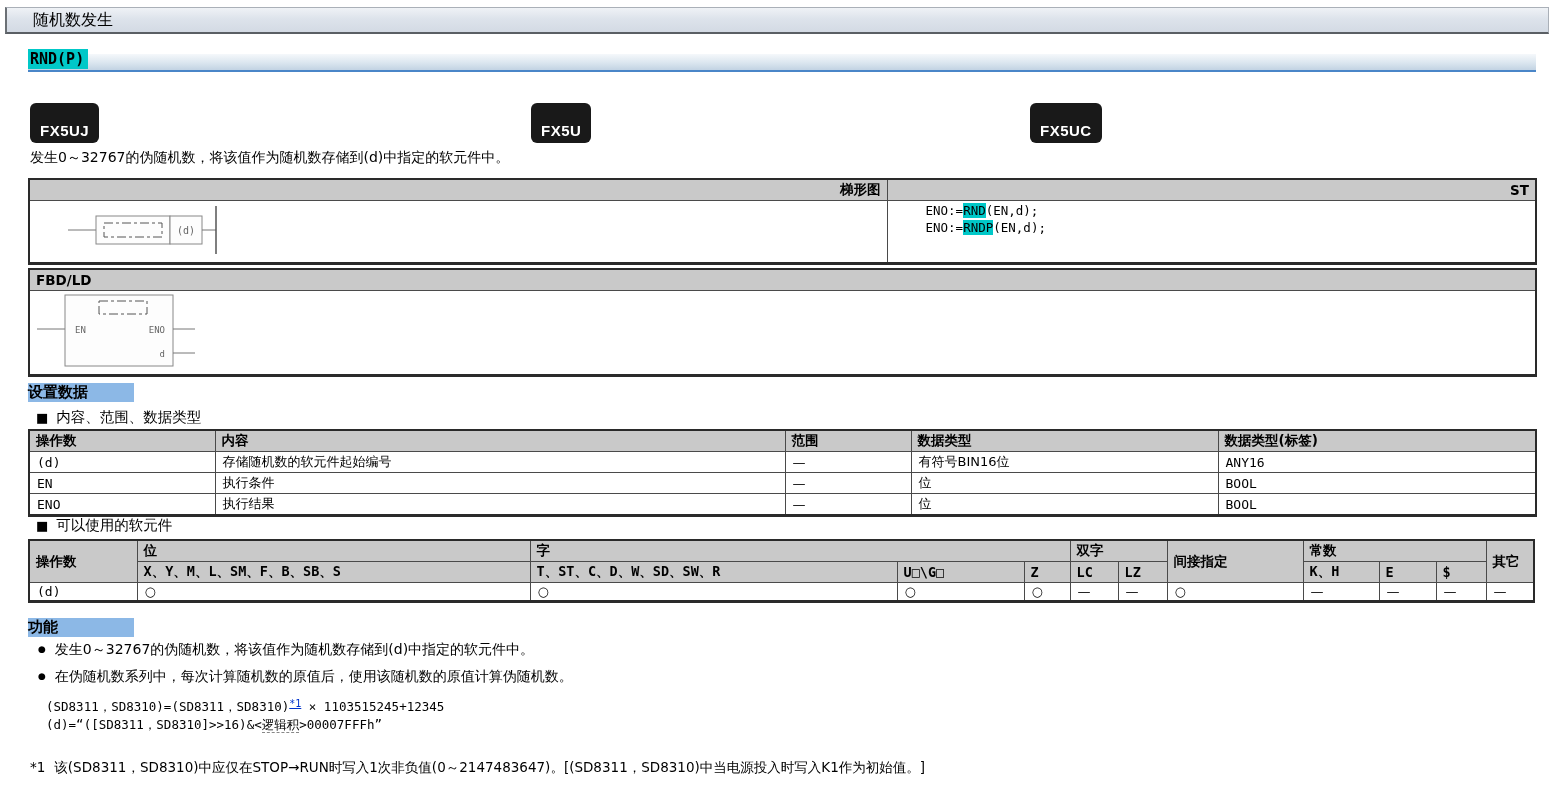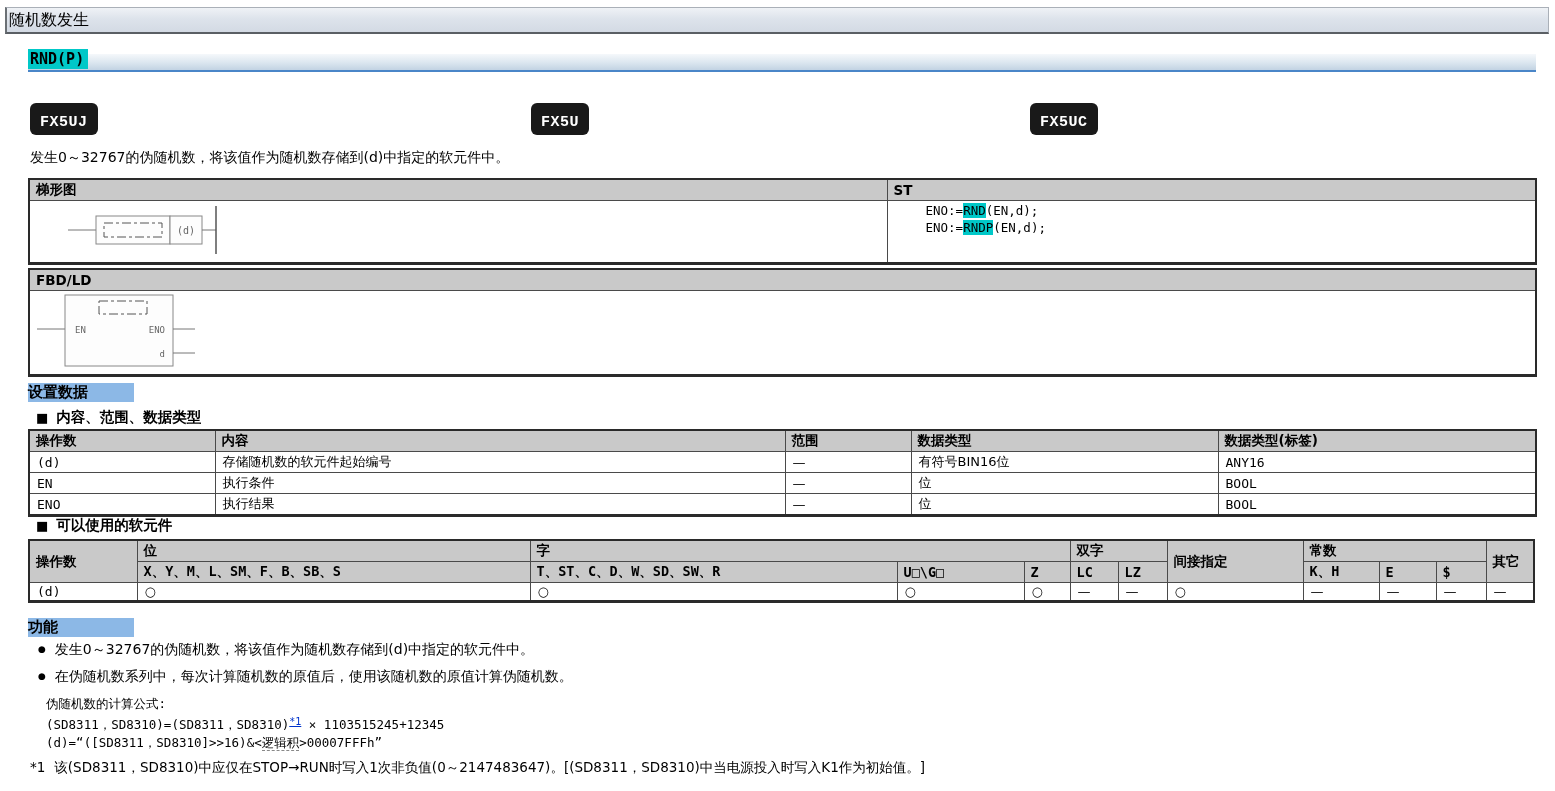--- a/index.html
+++ b/index.html
@@ -6,63 +6,63 @@
   html,body { margin:0; padding:0; }
   body {
     width:1555px; height:791px; background:#ffffff; position:relative;
     font-family:"DejaVu Sans", sans-serif; color:#000; overflow:hidden;
   }
   
   .titlebar {
     position:absolute; left:5px; top:7px; width:1544px; height:27px;
     background:linear-gradient(180deg,#eff2f6 0%,#dde3eb 45%,#d3dae4 100%);
     border:1px solid #aab0b8; border-left:2px solid #6b7075; border-bottom:2px solid #5a5f64;
-    font-size:16px; line-height:23px; padding-left:2px;
+    font-size:16px; line-height:23px; padding-left:26px;
   }
   
   .rnd-bar {
     position:absolute; left:28px; top:54px; width:1508px; height:18px;
     background:linear-gradient(180deg,#f5f8fb 0%,#dbe6ef 55%,#c2d3e3 100%);
     border-bottom:2px solid #4a86c8;
   }
   .rnd-label {
     position:absolute; left:0; bottom:1px; background:#00c8c8; color:#000;
     font-family:"DejaVu Sans Mono", monospace; font-weight:bold; font-size:15px;
     padding:1px 4px 1px 2px; white-space:nowrap;
   }
   
   .badges { position:absolute; left:28px; top:103px; width:1508px; height:26px; }
   .badge {
     position:absolute; top:0; background:#191919; color:#fff; font-weight:bold;
-    font-size:15px; padding:11px 10px 4px 10px; border-radius:6px;
-    font-family:Liberation Mono, monospace; letter-spacing:0.5px;
+    font-size:15px; padding:19px 10px 4px 10px; border-radius:6px;
+    font-family:Liberation Sans, sans-serif; letter-spacing:0.5px;
   }
   .badge.b0 { left:2px; } .badge.b1 { left:503px; } .badge.b2 { left:1002px; }
   .intro { position:absolute; left:30px; top:149px; font-size:14px; }
   
   table { border-collapse:collapse; table-layout:fixed; background:#fff; }
   .dtable { border:2px solid #2a2a2a; border-bottom-width:3px; }
   .dtable th { background:#c9c9c9; font-weight:bold; text-align:left; padding:1px 6px;
                font-size:13.5px; border:1px solid #4a4a4a; }
   .dtable td { padding:1px 7px; font-size:13px; border:1px solid #4a4a4a; }
   .mono { font-family:"DejaVu Sans Mono", monospace; }
   
   .tableA { position:absolute; left:28px; top:178px; width:1507px; }
-  .tableA th { height:14px; }
+  .tableA th { height:14px;text-align:right; }
   .tableA td { height:58px; vertical-align:top;padding-left:38px; }
   .code-line { font-family:"DejaVu Sans Mono", monospace; font-size:12.5px; line-height:17px; white-space:pre; }
   .hl-cyan { background:#00c8c8; }
   
   .tableB { position:absolute; left:28px; top:268px; width:1507px; }
   .tableB th { height:21px; }
   .tableB td { height:79px; vertical-align:top; }
   
   .section-head { position:absolute; left:28px; font-weight:bold; font-size:15px; }
   .hl-blue { background:#8cb8e6; display:inline-block; min-width:106px; padding-right:19px; }
-  .subhead { position:absolute; left:36px; font-weight:bold; font-size:14.5px;text-align:right; }
+  .subhead { position:absolute; left:36px; font-weight:normal; font-size:14.5px;text-align:right; }
   .sq { font-size:13px; margin-right:8px; }
   
   .tableC { position:absolute; left:28px; top:429px; width:1507px; }
   .tableC th { height:21px; } .tableC td { height:19px; }
   
   .tableD { position:absolute; left:28px; top:539px; width:1507px; }
   .tableD th { height:20px; } .tableD td { height:19px; }
   
   .bullet-row { position:absolute; left:38px; font-size:14px; }
   .bullet-row::before { content:"●"; font-size:9px; vertical-align:2px; margin-right:9px; }
@@ -252,20 +252,19 @@
 </tbody>
   </table>
 
 <div class="section-head" style="top:618px;">
   <span class="hl-blue">功能</span>
 </div>
 <div class="bullet-row" style="top:641px;"><span>发生0～32767的伪随机数，将该值作为随机数存储到(d)中指定的软元件中。</span></div>
 <div class="bullet-row" style="top:668px;"><span>在伪随机数系列中，每次计算随机数的原值后，使用该随机数的原值计算伪随机数。</span></div>
 
 <div class="formula-block">
-  <div>伪随机数的计算公式:</div>
   <div><span>(SD8311，SD8310)=(SD8311，SD8310)</span><span class="sup-link">*1</span><span> × 1103515245+12345</span></div>
   <div><span>(d)=“([SD8311，SD8310]&gt;&gt;16)&amp;&lt;</span><span class="term-link">逻辑积</span><span>&gt;00007FFFh”</span></div>
 </div>
 
 <div class="footnote">
   <span class="fn-marker">*1</span><span>该(SD8311，SD8310)中应仅在STOP→RUN时写入1次非负值(0～2147483647)。[(SD8311，SD8310)中当电源投入时写入K1作为初始值。]</span>
 </div>
 
 </body></html>

